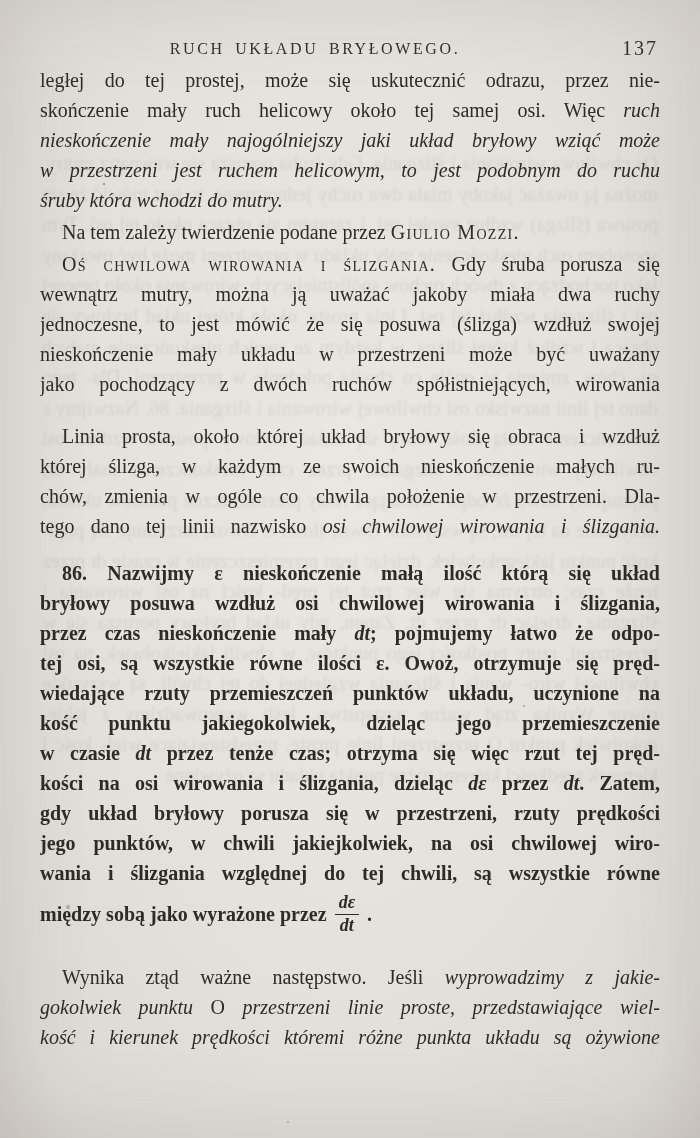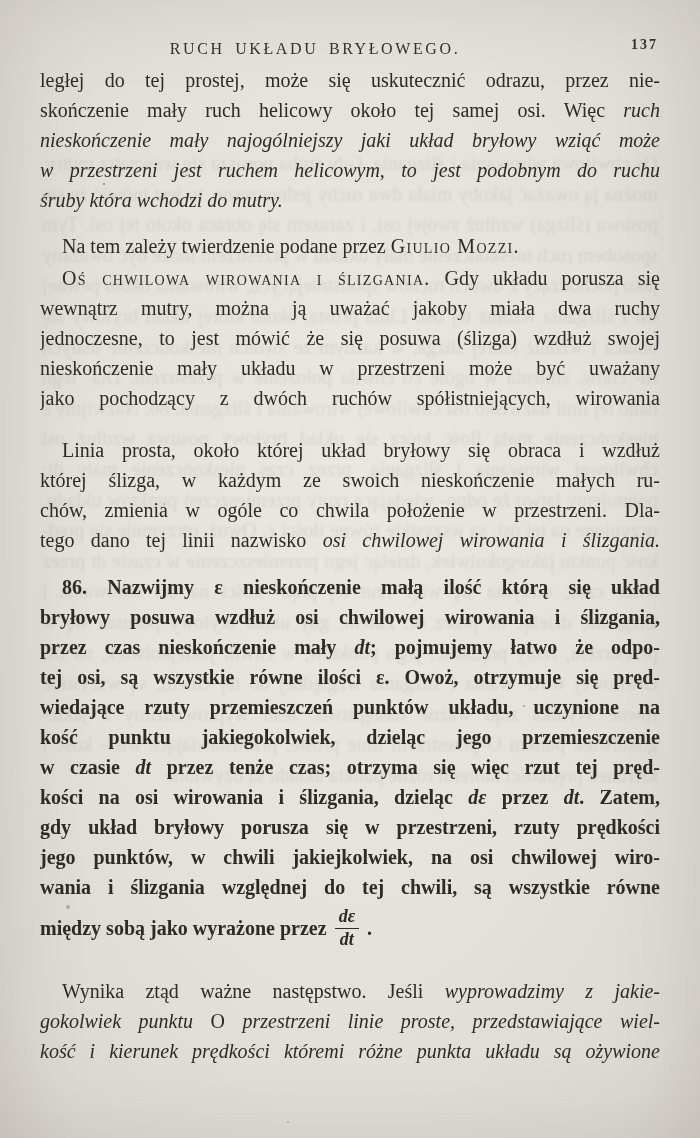--- a/index.html
+++ b/index.html
@@ -19,21 +19,21 @@
   }
   
   .header { position: absolute; top: 40px; left: 40px; right: 40px; height: 26px; }
   .header-title {
     position: absolute; left: 0; right: 70px; text-align: center;
     font-size: 16px; letter-spacing: 2.6px; word-spacing: 4px;
     color: #33302b; white-space: nowrap;
   }
   .page-number {
     position: absolute; right: 2px; top: -3px;
-    font-size: 14px; letter-spacing: 2px; color: #33302b; font-weight: bold;
+    font-size: 20px; letter-spacing: 2px; color: #33302b;
   }
   
   .body-text {
     position: absolute; top: 65px; left: 40px; right: 40px; z-index: 2;
   }
   .para { margin: 0; }
   .line {
     font-size: 20px; line-height: 30px; height: 30px;
     overflow: hidden; white-space: normal;
   }
@@ -84,25 +84,25 @@
   <div class="ghost" aria-hidden="true">Oś chwilowa wirowania i ślizgania. Gdy śruba porusza się wewnątrz mutry, można ją uważać jakoby miała dwa ruchy jednoczesne, to jest mówić że się posuwa (ślizga) wzdłuż swojej osi, i zarazem się obraca około tej osi. Tym sposobem ruch nieskończenie mały układu w przestrzeni może być uważany jako pochodzący z dwóch ruchów spółistniejących, wirowania około pewnej osi i ślizgania wzdłuż tej osi. Linia prosta, około której układ bryłowy się obraca i wzdłuż której ślizga, w każdym ze swoich nieskończenie małych ru- chów, zmienia w ogóle co chwila położenie w przestrzeni. Dla- tego dano tej linii nazwisko osi chwilowej wirowania i ślizgania. 86. Nazwijmy ε nieskończenie małą ilość którą się układ bryłowy posuwa wzdłuż osi chwilowej wirowania i ślizgania, przez czas nieskończenie mały dt; pojmujemy łatwo że odpo- wiedające rzuty przemieszczeń punktów układu, uczynione na tej osi, są wszystkie równe ilości ε. Owoż, otrzymuje się pręd- kość punktu jakiegokolwiek, dzieląc jego przemieszczenie w czasie dt przez tenże czas; otrzyma się więc rzut tej pręd- kości na osi wirowania i ślizgania, dzieląc dε przez dt. Zatem, gdy układ bryłowy porusza się w przestrzeni, rzuty prędkości jego punktów, w chwili jakiejkolwiek, na osi chwilowej wiro- wania i ślizgania względnej do tej chwili, są wszystkie równe  Wynika ztąd ważne następstwo. Jeśli wyprowadzimy z jakie- gokolwiek punktu O przestrzeni linie proste, przedstawiające wiel- kość i kierunek prędkości któremi różne punkta układu są ożywione</div>
 
   <div class="body-text">
       <div class="para">
         <div class="line j"><span>ległej do tej prostej, może się uskutecznić odrazu, przez nie-</span></div>
         <div class="line j"><span>skończenie mały ruch helicowy około tej samej osi. Więc </span><span class="i">ruch</span></div>
         <div class="line j"><span class="i">nieskończenie mały najogólniejszy jaki układ bryłowy wziąć może</span></div>
         <div class="line j"><span class="i">w przestrzeni jest ruchem helicowym, to jest podobnym do ruchu</span></div>
         <div class="line"><span class="i">śruby która wchodzi do mutry.</span></div>
       </div>
-      <div class="para indent" style="margin-top: 16px;">
+      <div class="para indent" style="margin-top: 2px;">
         <div class="line"><span>Na tem zależy twierdzenie podane przez </span><span class="sc">Giulio Mozzi.</span></div>
       </div>
       <div class="para indent" style="margin-top: 2px;">
-        <div class="line j"><span class="sc">Oś chwilowa wirowania i ślizgania.</span><span> Gdy układu porusza się</span></div>
+        <div class="line j"><span class="sc">Oś chwilowa wirowania i ślizgania.</span><span> Gdy śruba porusza się</span></div>
         <div class="line j"><span>wewnątrz mutry, można ją uważać jakoby miała dwa ruchy</span></div>
         <div class="line j"><span>jednoczesne, to jest mówić że się posuwa (ślizga) wzdłuż swojej</span></div>
         <div class="line j"><span>nieskończenie mały układu w przestrzeni może być uważany</span></div>
         <div class="line j"><span>jako pochodzący z dwóch ruchów spółistniejących, wirowania</span></div>
       </div>
       <div class="para indent" style="margin-top: 22px;">
         <div class="line j"><span>Linia prosta, około której układ bryłowy się obraca i wzdłuż</span></div>
         <div class="line j"><span>której ślizga, w każdym ze swoich nieskończenie małych ru-</span></div>
         <div class="line j"><span>chów, zmienia w ogóle co chwila położenie w przestrzeni. Dla-</span></div>
         <div class="line j"><span>tego dano tej linii nazwisko </span><span class="i">osi chwilowej wirowania i ślizgania.</span></div>

